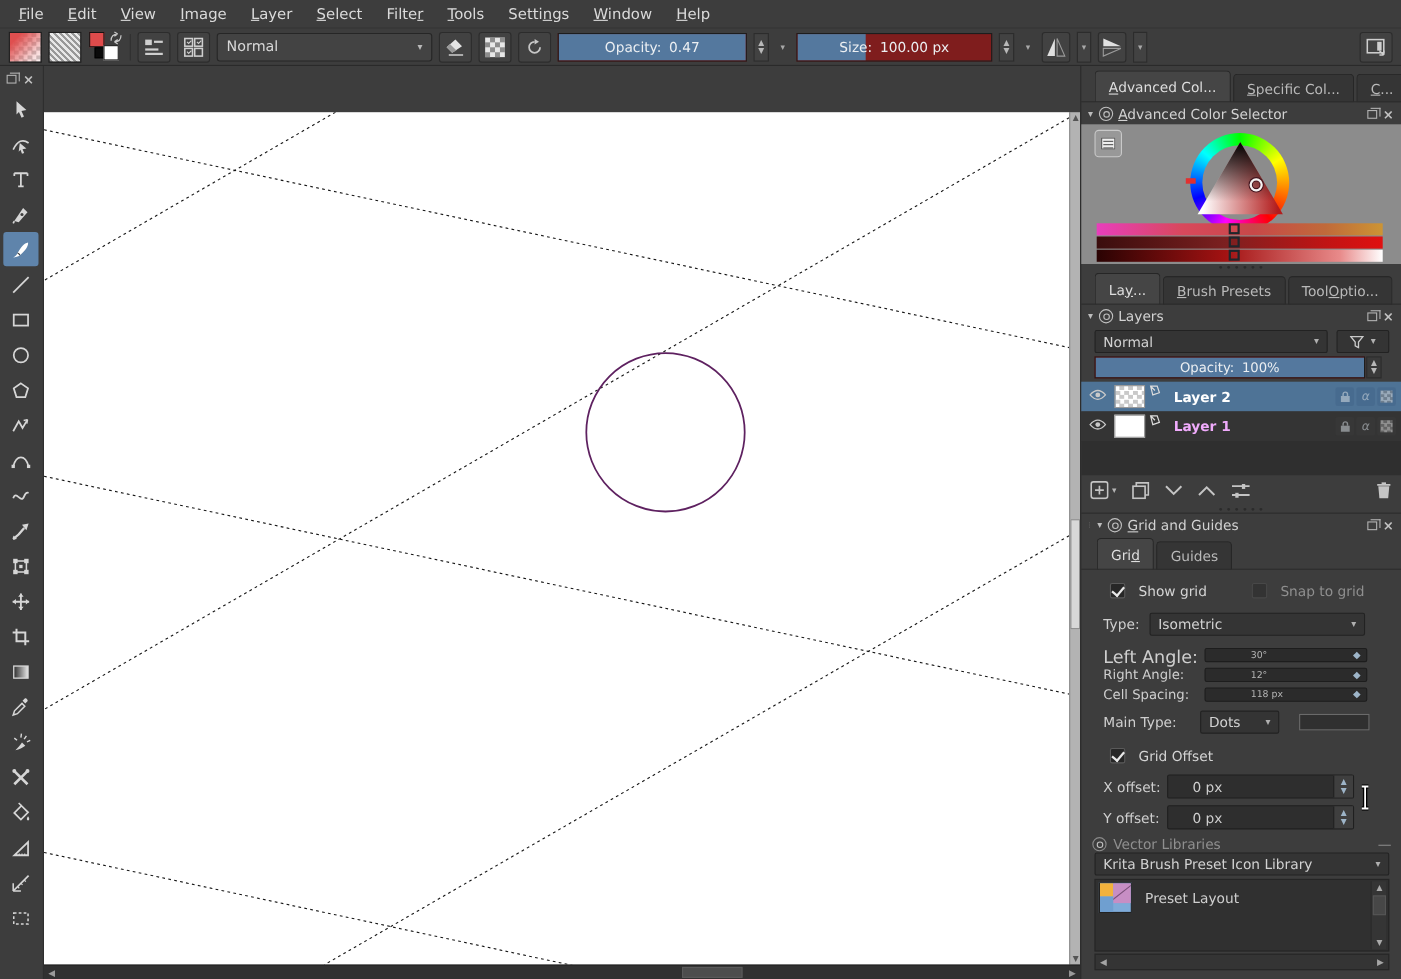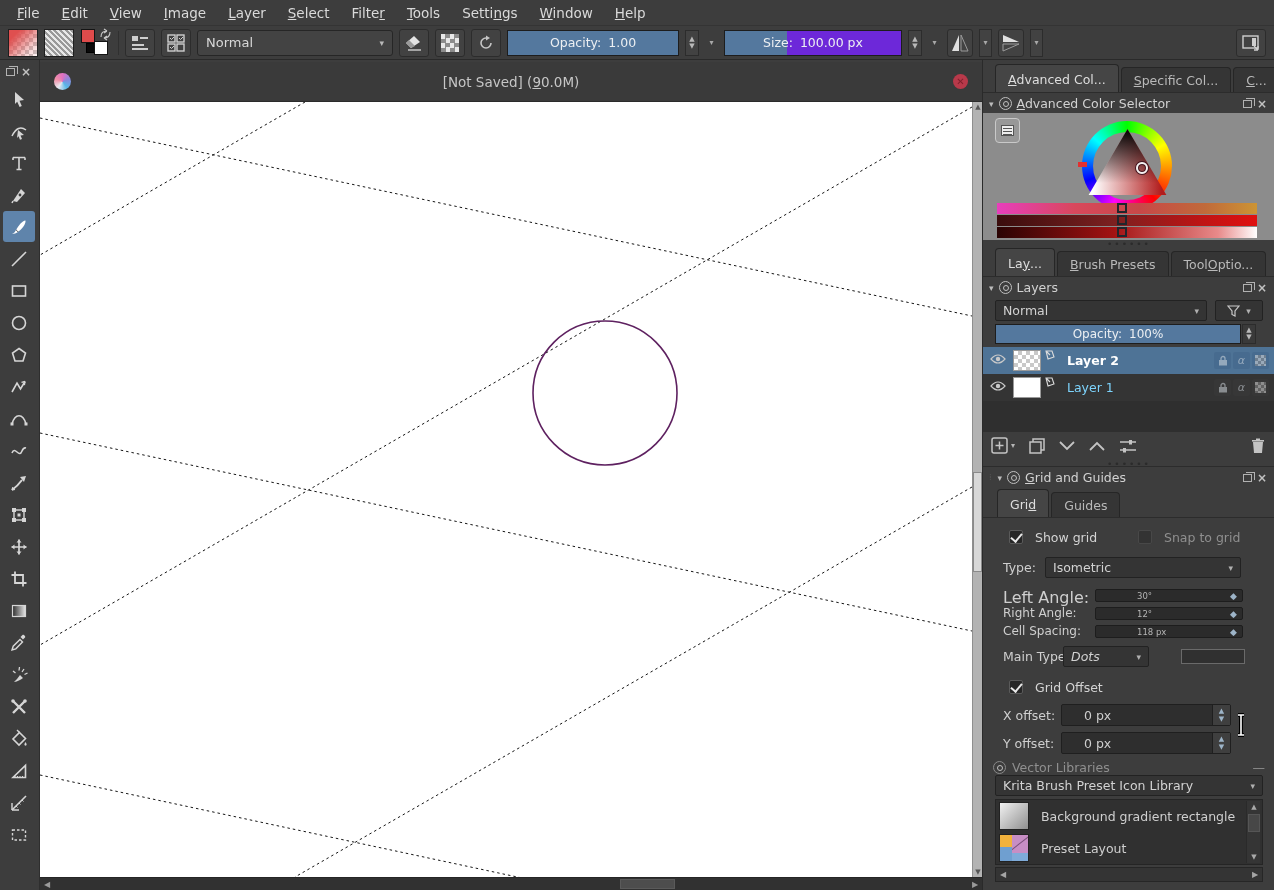--- a/index.html
+++ b/index.html
@@ -29,21 +29,21 @@
   #fgbg { position:relative; width:32px; height:30px; }
   #fgbg .fg { position:absolute; left:1px; top:1px; width:14px; height:14px; background:#df4b4b; border:1px solid #141414; }
   #fgbg .bgblack { position:absolute; left:6px; top:15px; width:10px; height:10px; background:#0a0a0a; border:1px solid #000; }
   #fgbg .bgwhite { position:absolute; left:14px; top:13px; width:14px; height:14px; background:#fff; border:1px solid #141414; }
   #fgbg svg { position:absolute; right:0; top:0; }
   .tb-btn { height:28px; min-width:30px; display:flex; align-items:center; justify-content:center;
     background:#424242; border:1px solid #2c2c2c; border-radius:3px; }
   .tb-combo { width:196px; height:26px; background:#434343; border:1px solid #262626; border-radius:3px;
     display:flex; align-items:center; padding:0 8px; font-size:13px; color:#d8d8d8; }
   .tb-combo .caret { margin-left:auto; font-size:9px; color:#b9b9b9; }
-  .kslider { position:relative; height:26px; border:1px solid #1d1d1d; background:#6d28d9; overflow:hidden; }
+  .kslider { position:relative; height:26px; border:1px solid #1d1d1d; background:#7f1d1d; overflow:hidden; }
   .kslider .fill { position:absolute; left:0; top:0; bottom:0; background:#54789e; }
   .kslider .txt { position:relative; z-index:2; width:100%; height:100%; display:flex; gap:7px;
     align-items:center; justify-content:center; font-size:12.5px; color:#eceff2; }
   .spincol { display:flex; flex-direction:column; justify-content:center; width:14px; height:26px;
     background:#424242; border:1px solid #2c2c2c; font-size:7px; line-height:7px; color:#b9b9b9;
     text-align:center; }
   .minicaret { width:13px; height:26px; display:flex; align-items:center; justify-content:center;
     font-size:8px; color:#a8a8a8; }
   .tb-sep { width:1px; height:24px; background:#303030; }
 
@@ -248,21 +248,21 @@
     <div class="tb-btn">
       <svg width="18" height="18" viewBox="0 0 18 18">
         <path d="M14,9 A5,5 0 1 1 9,4" stroke="#c6c6c6" stroke-width="1.6" fill="none"></path>
         <path d="M9,1.5 L13,4 L9,6.5 Z" fill="#c6c6c6"></path>
       </svg>
     </div>
     <div class="kslider" style="width:172px;">
       <div class="fill" id="opacity-fill" style="width: 100%;"></div>
       <div class="txt">
           <span>Opacity:</span>
-          <span>1.00</span>
+          <span>0.47</span>
         </div>
     </div>
     <div class="spincol">
         <span>▲</span>
         <span>▼</span>
       </div>
     <div class="minicaret">▾</div>
     <div class="kslider" style="width:178px;">
       <div class="fill" id="size-fill" style="width: 35%;"></div>
       <div class="txt">
@@ -451,25 +451,20 @@
           </svg>
         </div>
         <div class="tool-btn">
           <svg width="20" height="20" viewBox="0 0 20 20">
             <rect x="3.5" y="5" width="13" height="10" fill="none" stroke="#d6d6d6" stroke-width="1.4" stroke-dasharray="2.5 2"></rect>
           </svg>
         </div>
       </div>
   </div>
 
-  <div id="canvas-tabbar">
-    <div id="krita-logo"></div>
-    <div id="canvas-title">[Not Saved]  (<u>9</u>0.0M)</div>
-    <div id="tab-close">✕</div>
-  </div>
 
   <div id="canvas">
     <svg id="canvas-svg" width="932" height="775" viewBox="0 0 932 775">
         <line x1="265" y1="0" x2="0" y2="153" stroke="#161616" stroke-width="1" stroke-dasharray="2.5 3"></line>
         <line x1="932" y1="5" x2="0" y2="543" stroke="#161616" stroke-width="1" stroke-dasharray="2.5 3"></line>
         <line x1="932" y1="385" x2="255" y2="775" stroke="#161616" stroke-width="1" stroke-dasharray="2.5 3"></line>
         <line x1="0" y1="16" x2="932" y2="214" stroke="#161616" stroke-width="1" stroke-dasharray="2.5 3"></line>
         <line x1="0" y1="331" x2="932" y2="529" stroke="#161616" stroke-width="1" stroke-dasharray="2.5 3"></line>
         <line x1="0" y1="673" x2="482" y2="776" stroke="#161616" stroke-width="1" stroke-dasharray="2.5 3"></line>
         <circle cx="565" cy="291" r="72" fill="none" stroke="#5e2160" stroke-width="1.6"></circle>
@@ -599,21 +594,21 @@
               <path d="M1,6 Q8,-2 15,6 Q8,14 1,6 Z" fill="none" stroke="#c9c9c9" stroke-width="1.2"></path>
               <circle cx="8" cy="6" r="2.2" fill="#c9c9c9"></circle>
             </svg>
           </span>
           <span class="layer-thumb"></span>
           <span class="corner-glyph">
             <svg width="12" height="12" viewBox="0 0 12 12">
               <path d="M2,2 H8 L10,8 L4,10 Z M2,2 L6,6" fill="none" stroke="#dcdcdc" stroke-width="1.1"></path>
             </svg>
           </span>
-          <span class="layer-name" style="font-weight: normal; color: #7dd3fc;">Layer 1</span>
+          <span class="layer-name" style="font-weight: bold; color: #f0abfc;">Layer 1</span>
           <span class="layer-chips">
             <span class="chip">
               <svg width="10" height="11" viewBox="0 0 10 11">
                 <rect x="1" y="5" width="8" height="5.5" fill="#cfd6dc"></rect>
                 <path d="M3,5 V3.5 A2,2 0 0 1 7,3.5 V5" fill="none" stroke="#cfd6dc" stroke-width="1.3"></path>
               </svg>
             </span>
             <span class="chip">
               <i>α</i>
             </span>
@@ -717,21 +712,21 @@
         <div>
           <span class="gg-label" style="left: 20px; top: 564px; font-size: 12px;">Cell Spacing:</span>
           <div class="mini-slider" style="left: 112px; top: 565px; width: 148px;">
             <span class="val">118 px</span>
             <span class="dia">◆</span>
           </div>
         </div>
     </div>
 
     <span class="gg-label" style="left:20px;top:589px;">Main Type:</span>
-    <div class="combo abs" style="left:80px;top:586px;width:86px;font-style:italic;">
+    <div class="combo abs" style="left:108px;top:586px;width:72px;">
       <span>Dots</span>
       <span class="caret">▾</span>
     </div>
     <div class="abs" style="left:198px;top:589px;width:64px;height:15px;background:#303030;border:1px solid #6a6a6a;"></div>
 
     <div class="abs" style="left:26px;top:620px;">
       <span class="checkbox checked"></span>
       <span style="padding-left:8px;">Grid Offset</span>
     </div>
 
@@ -768,24 +763,20 @@
       <span>Vector Libraries</span>
       <span style="margin-left:auto;">—</span>
     </div>
 
     <div class="combo abs" style="left:12px;top:715px;width:268px;">
       <span>Krita Brush Preset Icon Library</span>
       <span class="caret">▾</span>
     </div>
 
     <div id="preset-list" class="abs">
-      <div class="preset-item">
-          <span class="pthumb gradient"></span>
-          <span>Background gradient rectangle</span>
-        </div>
         <div class="preset-item">
           <span class="pthumb layout">
             <span class="a"></span>
             <span class="b"></span>
             <span class="c"></span>
           </span>
           <span>Preset Layout</span>
         </div>
       <div id="plist-vscroll">
         <div class="arr">▲</div>

